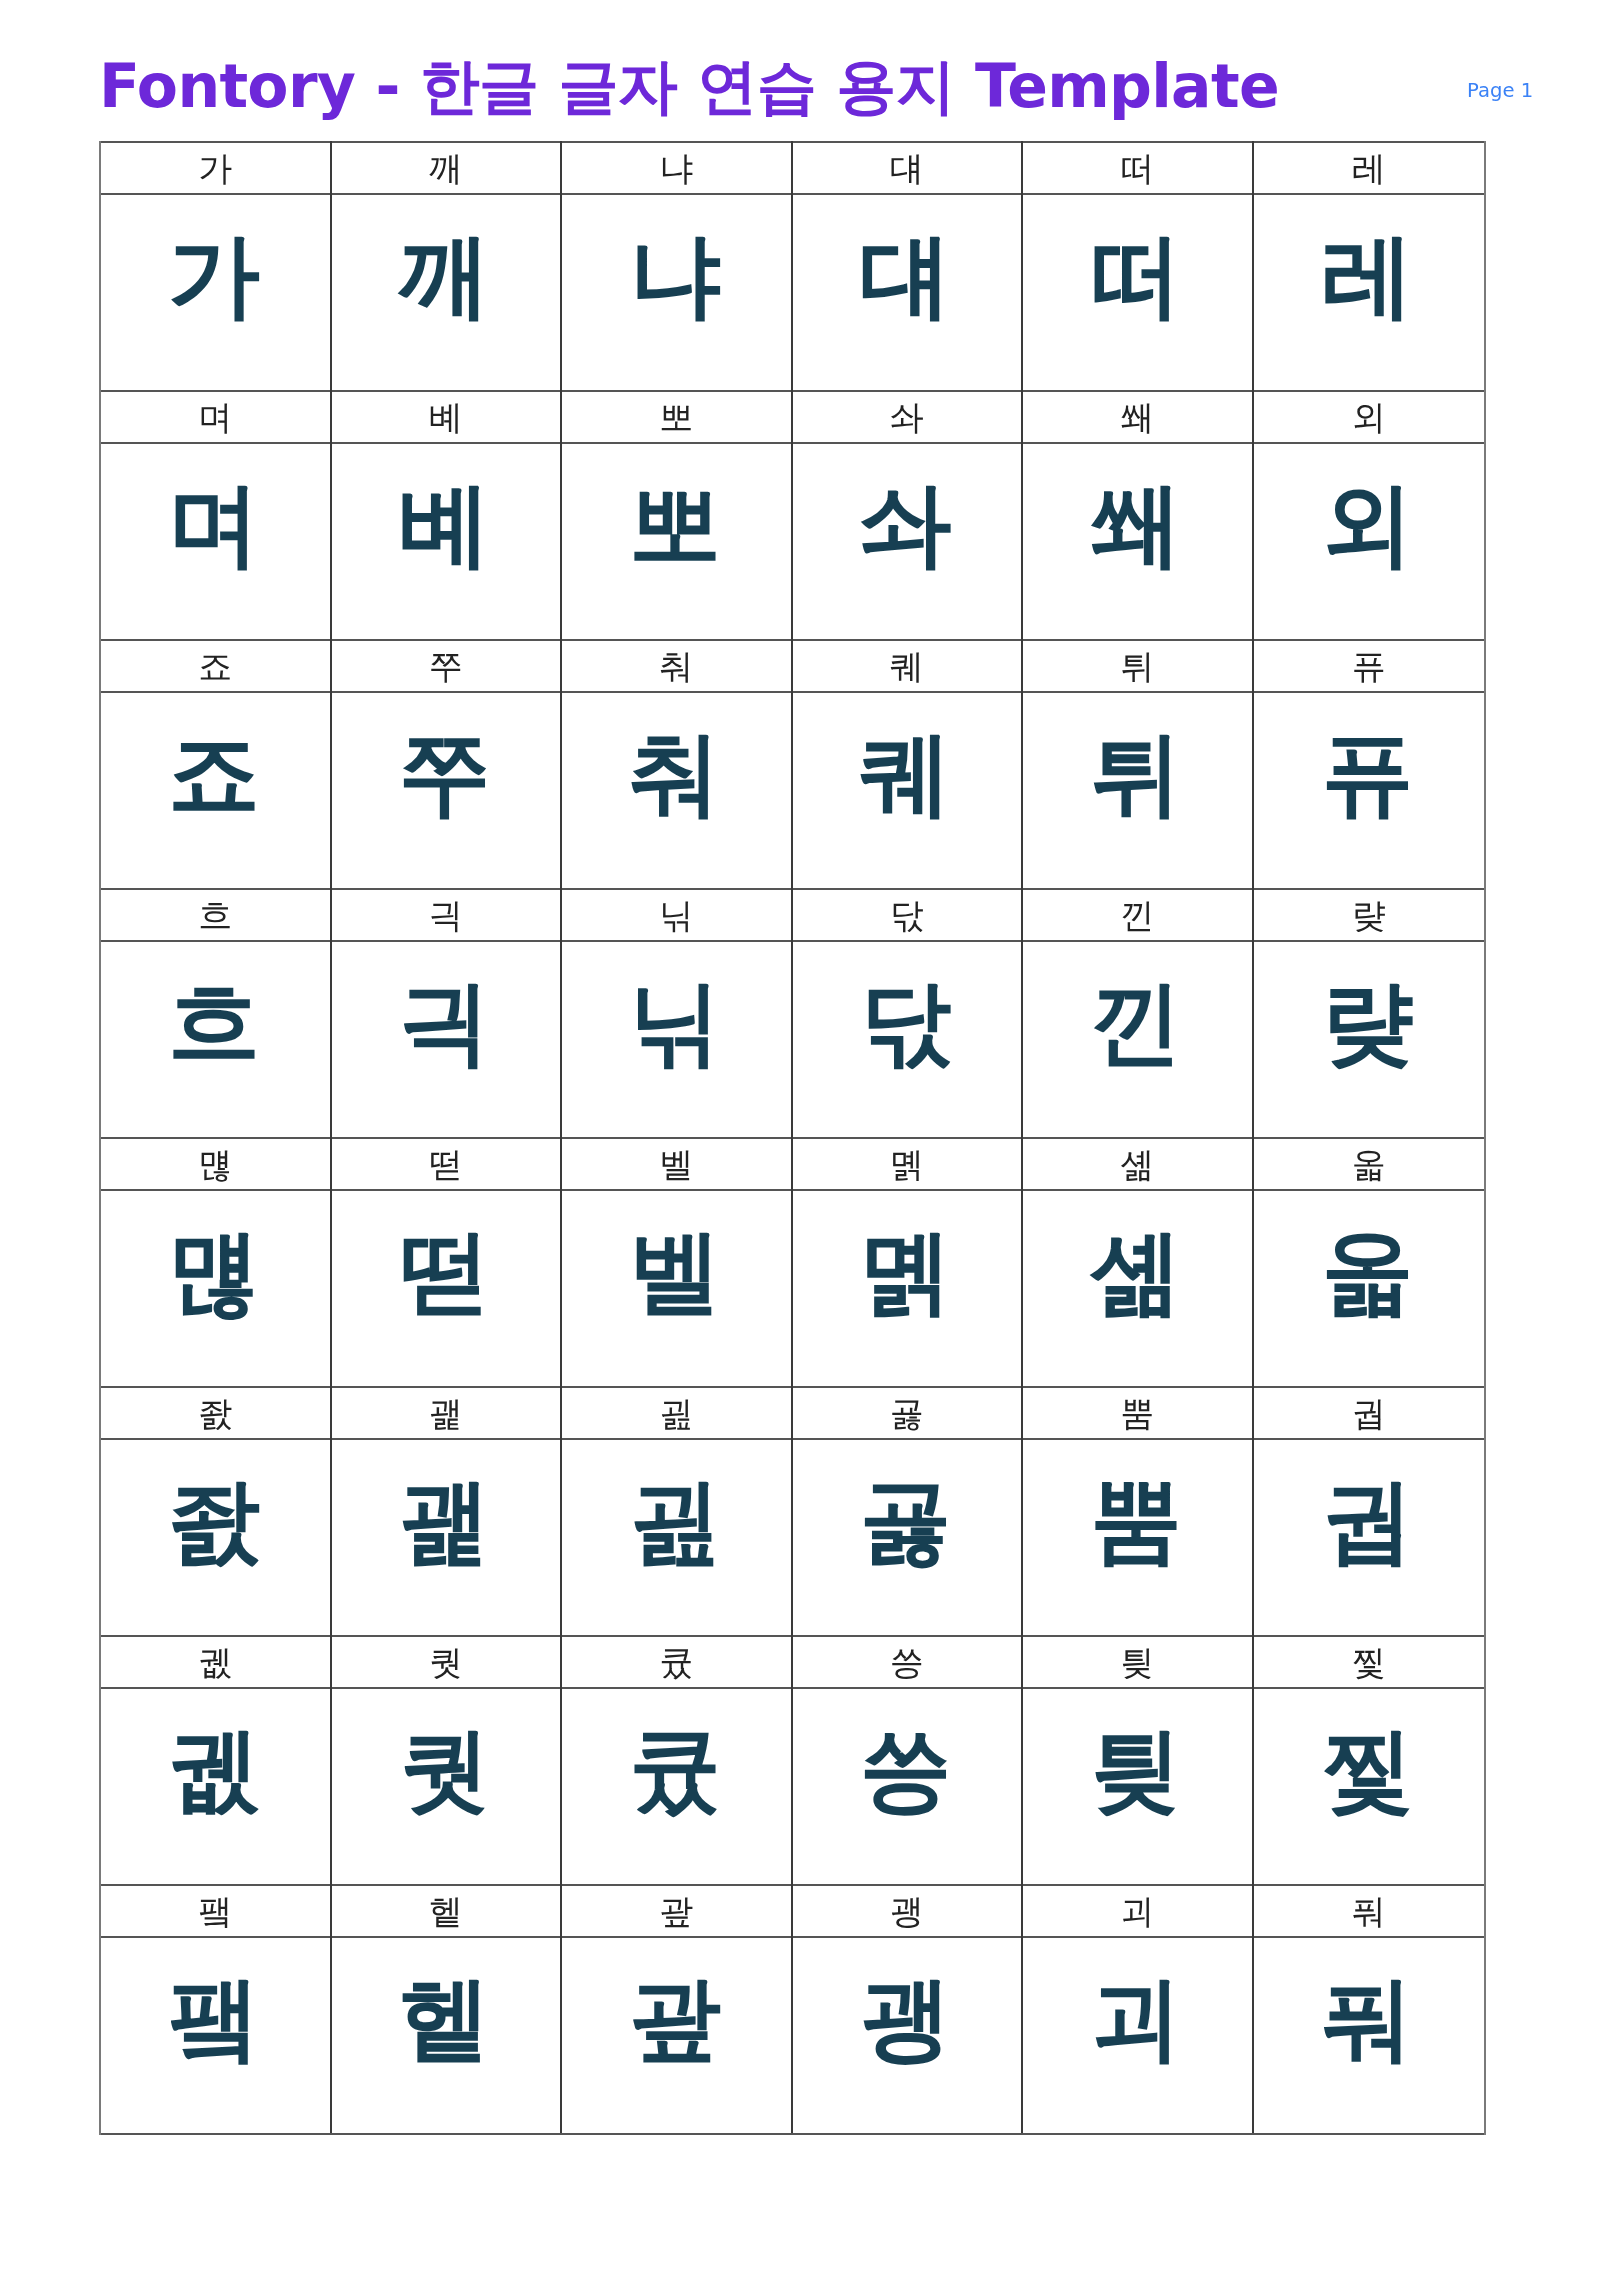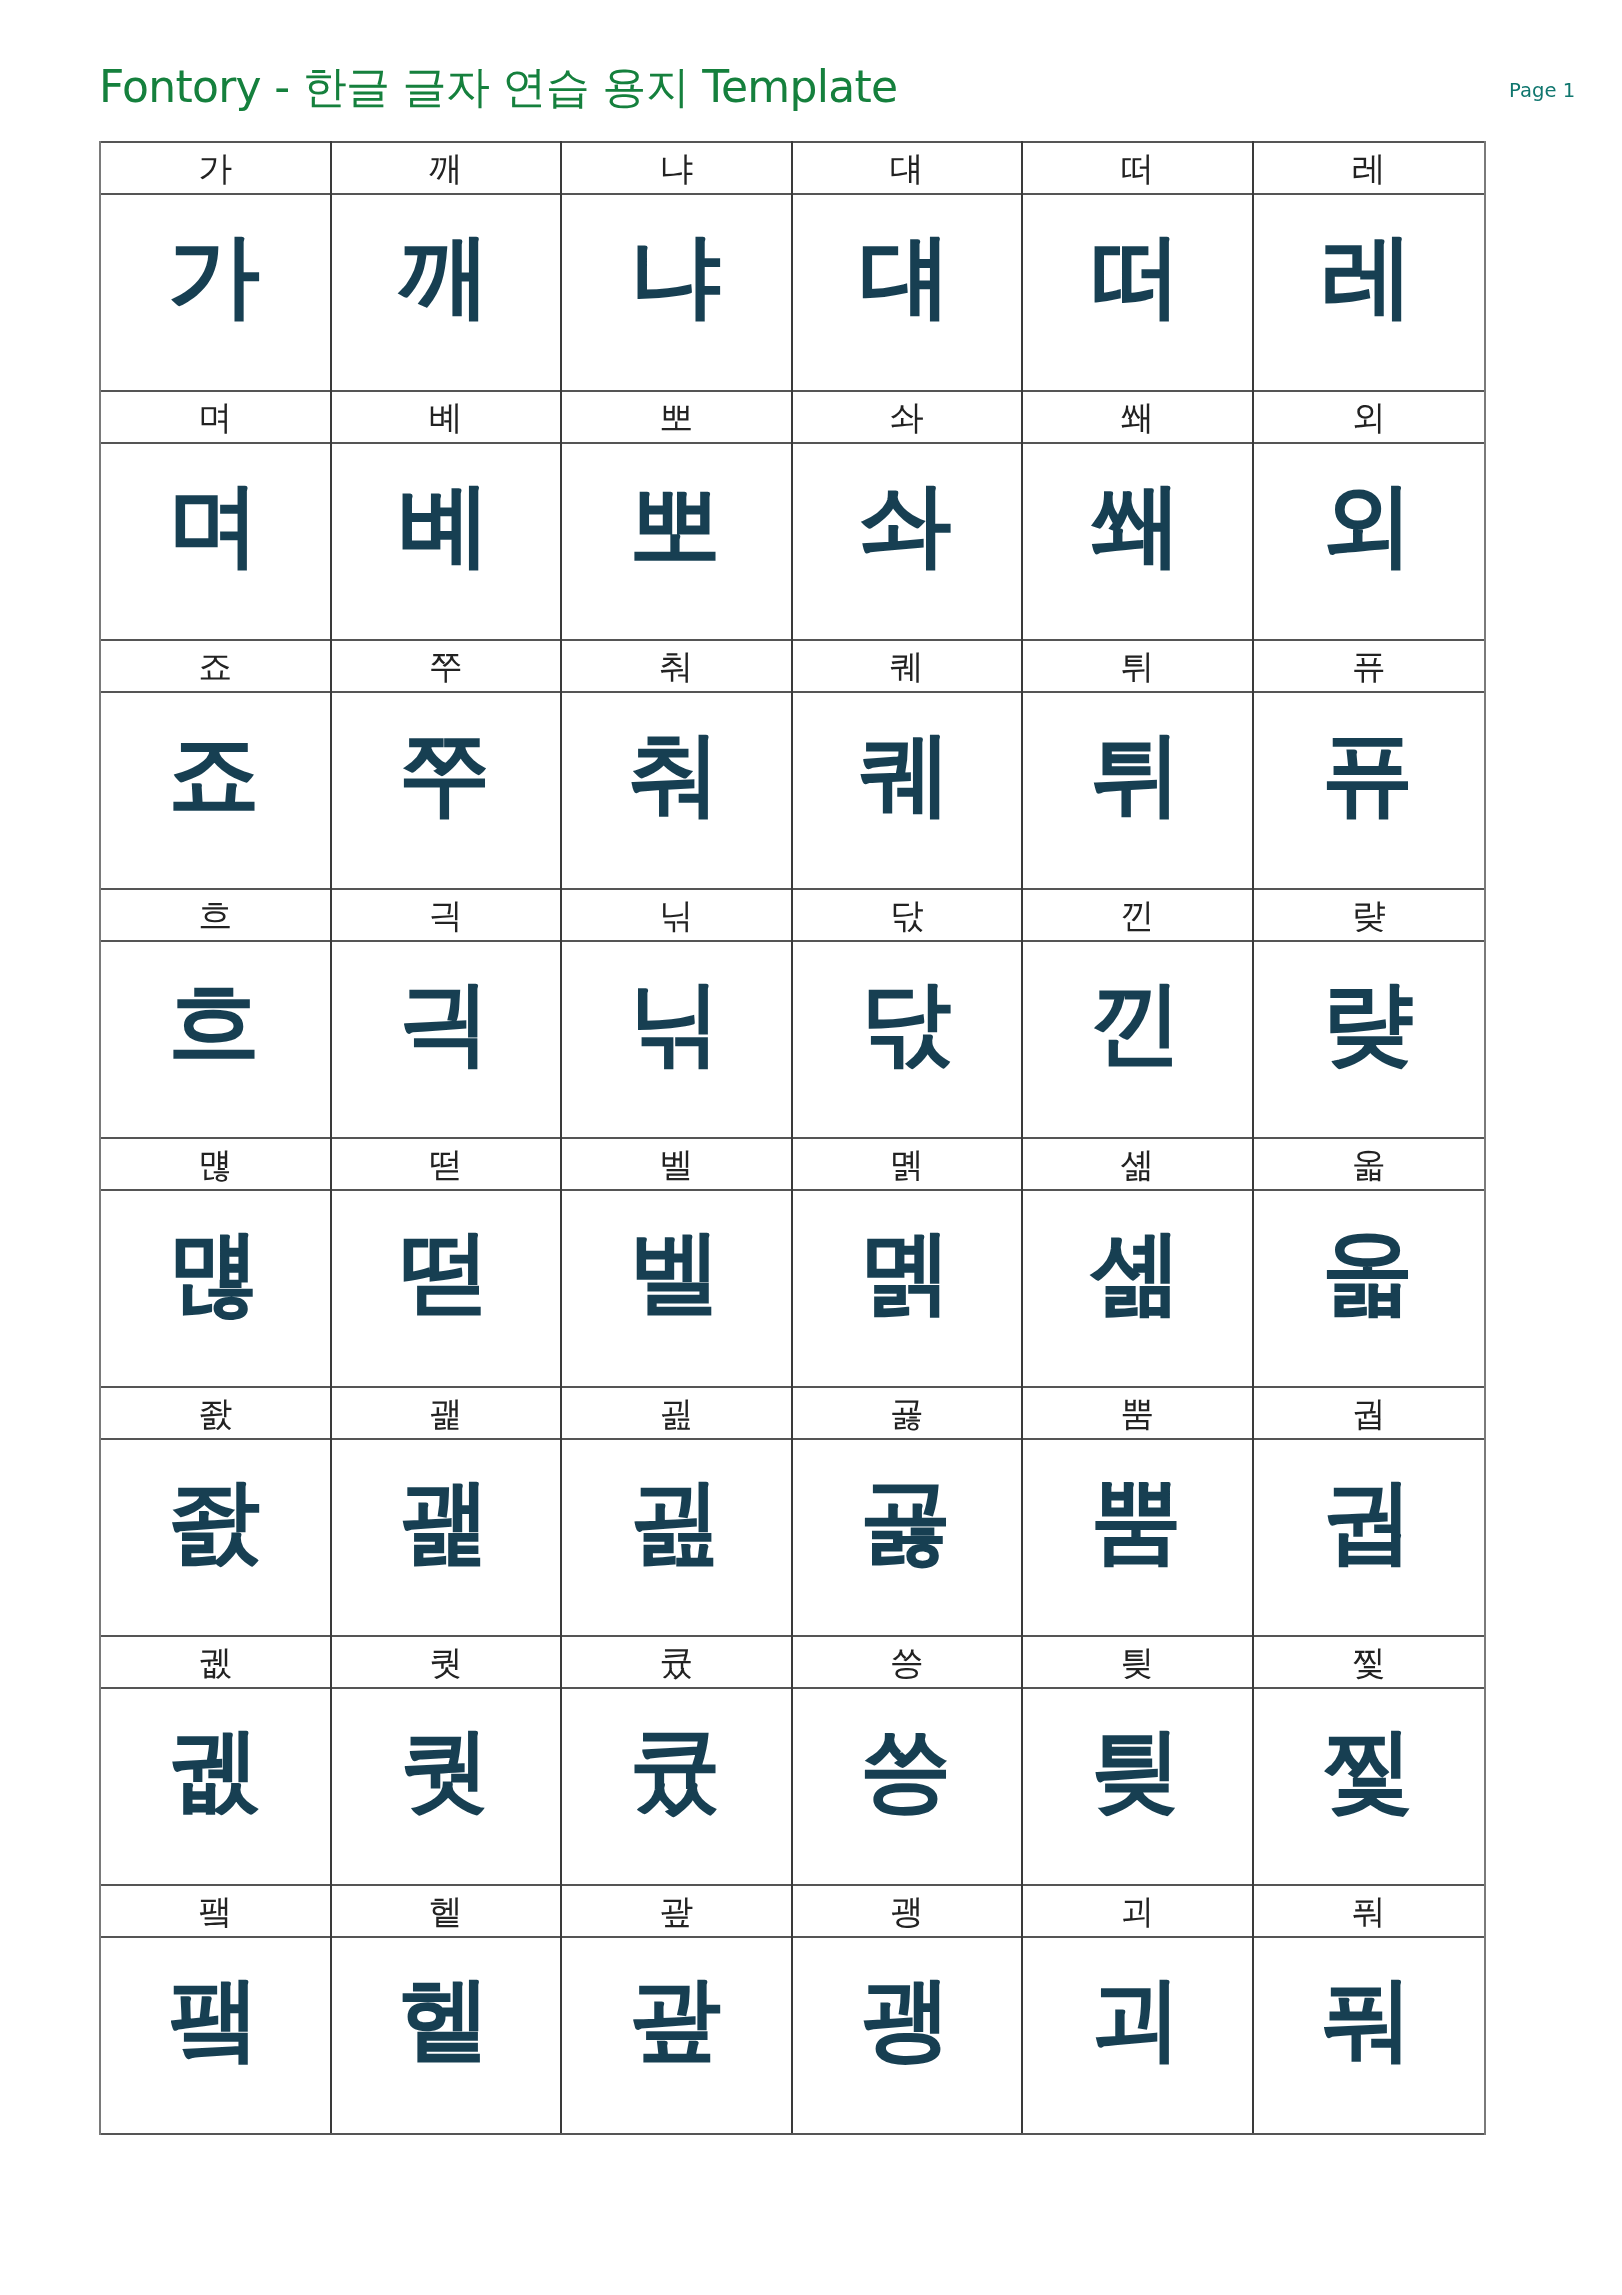--- a/index.html
+++ b/index.html
@@ -11,36 +11,35 @@
     width: 1623px;
     height: 2295px;
     position: relative;
     overflow: hidden;
     font-family: "DejaVu Sans", "Liberation Sans", sans-serif;
   }
   .page-title {
     position: absolute;
     left: 99px;
     top: 47px;
-    font-size: 44px;
+    font-size: 60px;
     line-height: 79px;
-    color: #15803d;
+    color: #6d28d9;
     letter-spacing: -0.7px;
     white-space: nowrap;
-    font-weight: normal;
+    font-weight: bold;
   }
   .page-number {
     position: absolute;
     left: 1467px;
     top: 79px;
     font-size: 19.6px;
     line-height: 23.6px;
-    color: #0f766e;
+    color: #3b82f6;
     white-space: nowrap;
-    margin-left: 42px;
   }
   .grid {
     position: absolute;
     left: 99px;
     top: 141px;
     width: 1387px;
     border-left: 2px solid #7a7a7a;
     border-right: 2px solid #7a7a7a;
     box-sizing: border-box;
   }

